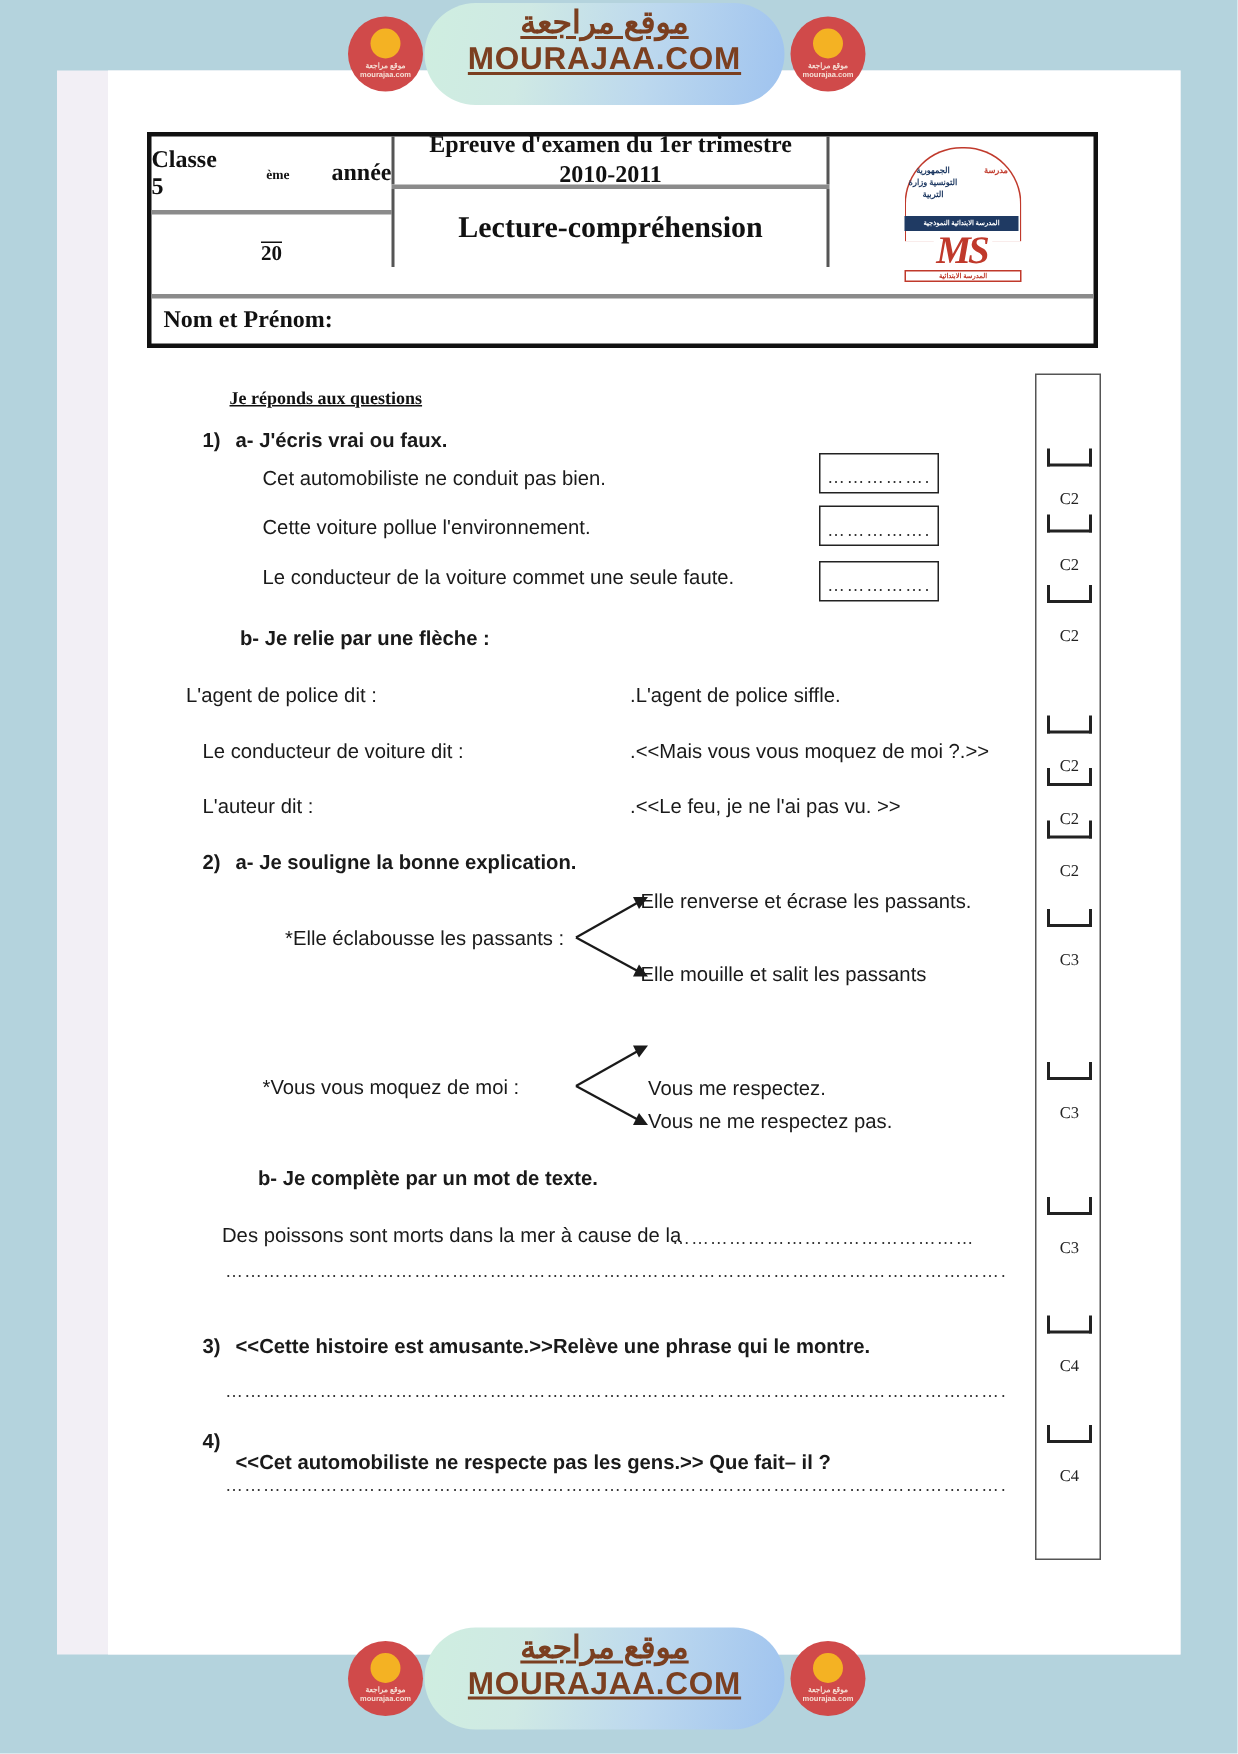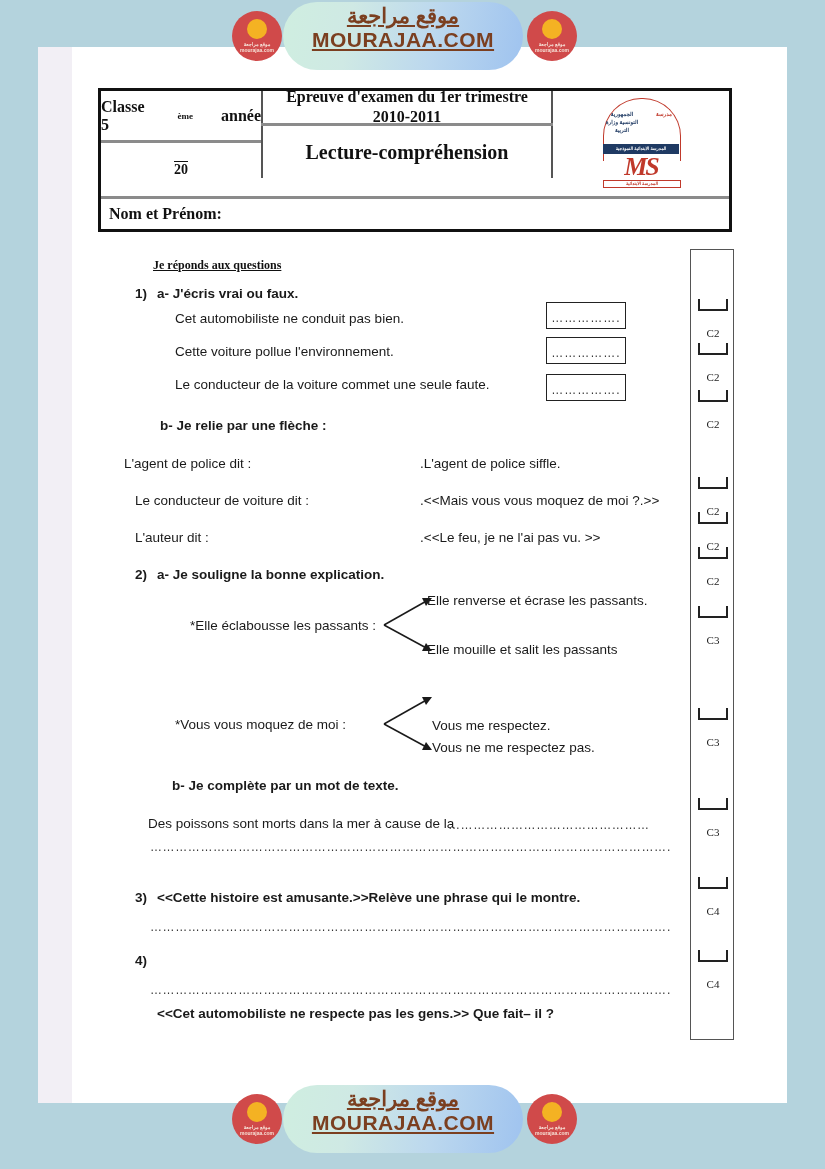--- a/index.html
+++ b/index.html
@@ -443,21 +443,21 @@
   <div class="txt bold" style="left:172px; top:778px;">b-  Je complète par un mot de texte.</div>
   <div class="txt" style="left:148px; top:816px;">Des poissons sont morts dans la mer à cause de la</div>
   <div class="dots" style="left:448px; top:818px; width:222px;">…………………………………………</div>
   <div class="dots" style="left:150px; top:840px; width:520px;">…………………………………………………………………………………………………………………</div>
 
   <div class="txt bold" style="left:135px; top:890px;">3)</div>
   <div class="txt bold" style="left:157px; top:890px;">&lt;&lt;Cette histoire est amusante.&gt;&gt;Relève une phrase qui le montre.</div>
   <div class="dots" style="left:150px; top:920px; width:520px;">…………………………………………………………………………………………………………………</div>
 
   <div class="txt bold" style="left:135px; top:953px;">4)</div>
-  <div class="txt bold" style="left:157px; top:1006px;">&lt;&lt;Cet automobiliste ne respecte pas les gens.&gt;&gt; Que fait– il ?</div>
+  <div class="txt bold" style="left:157px; top:967px;">&lt;&lt;Cet automobiliste ne respecte pas les gens.&gt;&gt; Que fait– il ?</div>
   <div class="dots" style="left:150px; top:983px; width:520px;">…………………………………………………………………………………………………………………</div>
 
 </div>
 
 <div class="wm-band wm-top">
   <div class="wm-pill"></div>
   <div class="wm-text">
     <div class="wm-ar">موقع مراجعة</div>
     <div class="wm-en">MOURAJAA.COM</div>
   </div>

